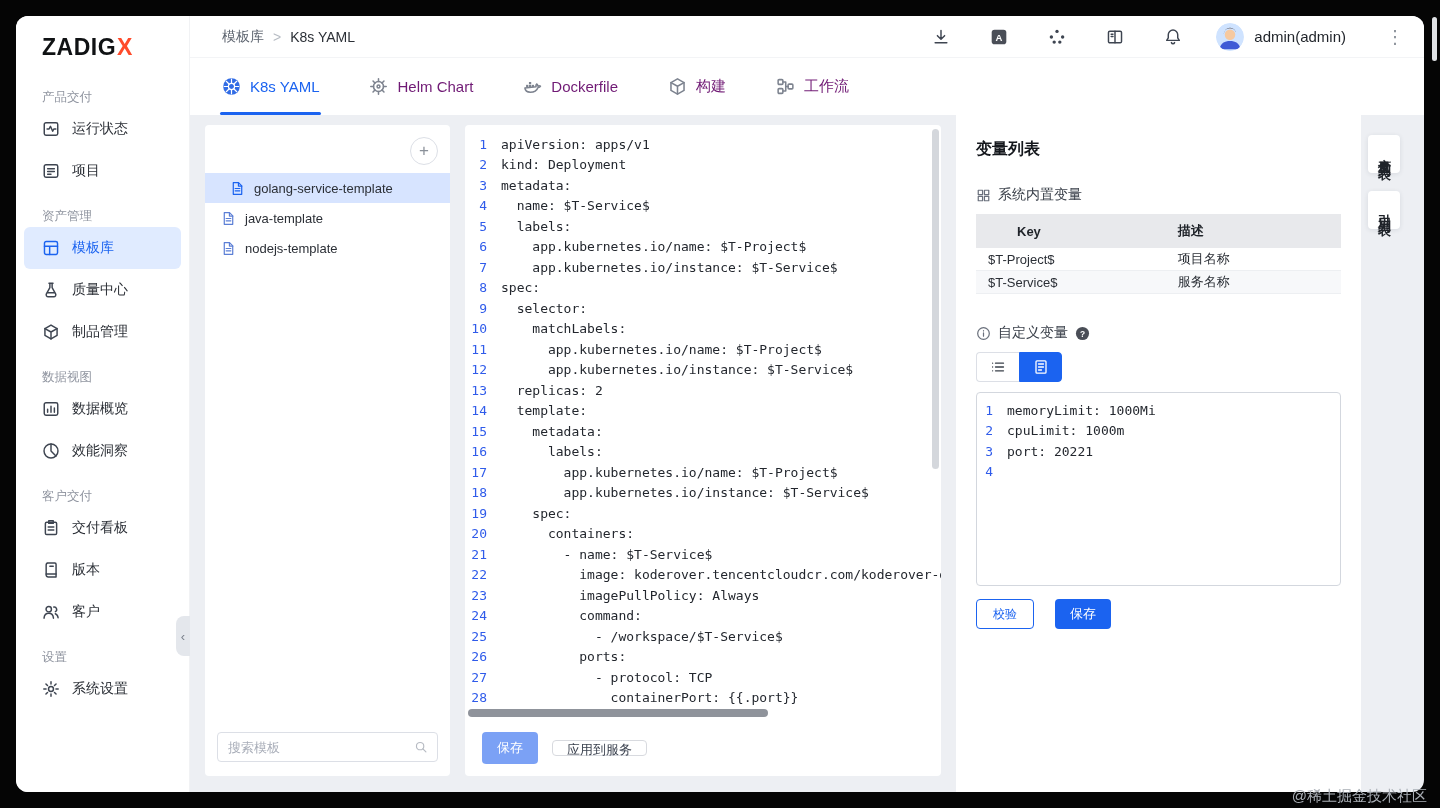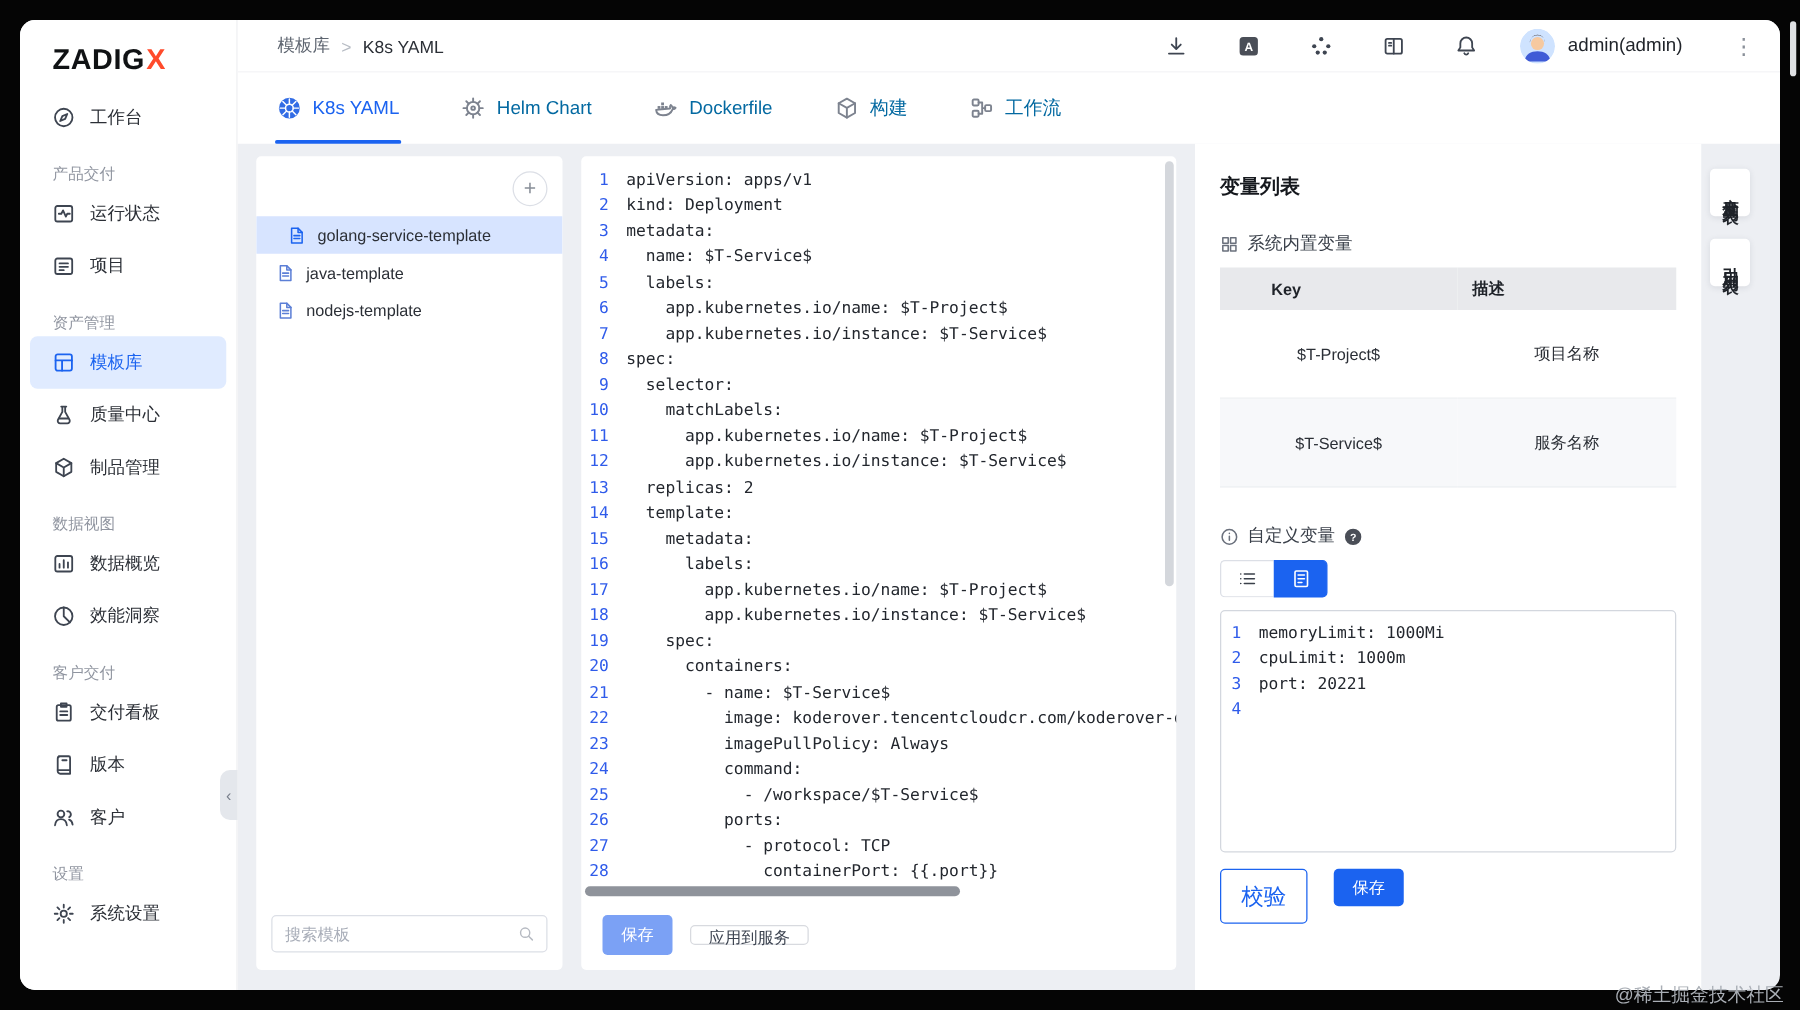--- a/index.html
+++ b/index.html
@@ -35,21 +35,21 @@
   .crumb .sep{color:#b7bcc4;}
   .crumb .cur{color:#2b2f36;}
   .top-actions{display:flex;align-items:center;}
   .ta-ic{width:18px;height:18px;color:#3e4551;margin-left:40px;cursor:pointer;}
   .user-box{display:flex;align-items:center;gap:10px;margin-left:34px;cursor:pointer;}
   .avatar{width:28px;height:28px;border-radius:50%;overflow:hidden;flex-shrink:0;}
   .user-name{font-size:15px;color:#1f2329;}
   .dots{margin-left:40px;font-size:18px;color:#8a9099;cursor:pointer;line-height:1;}
   
   .tabbar{height:57px;background:#fff;display:flex;align-items:stretch;padding-left:32px;gap:50px;flex-shrink:0;}
-  .tab{display:flex;align-items:center;gap:9px;font-size:15px;color:#0369a1;position:relative;cursor:pointer;}
+  .tab{display:flex;align-items:center;gap:9px;font-size:15px;color:#701a75;position:relative;cursor:pointer;}
   .tab .ic{width:19px;height:19px;color:#7d838f;}
   .tab.active{color:var(--accent);font-weight:500;}
   .tab.active::after{content:"";position:absolute;left:-2px;right:-2px;bottom:0;height:3px;background:var(--accent);border-radius:2px;}
   
   .content{flex:1;min-height:0;display:flex;padding:10px 0 16px 15px;gap:15px;}
   
   .tpl-panel{width:245px;flex-shrink:0;background:#fff;border-radius:4px;display:flex;flex-direction:column;}
   .tpl-head{display:flex;justify-content:flex-end;padding:12px 12px 6px;}
   .add-btn{width:28px;height:28px;border-radius:50%;border:1px solid #dcdfe6;background:#fff;color:#8a9099;font-size:17px;display:flex;align-items:center;justify-content:center;cursor:pointer;}
   .tpl-list{flex:1;overflow:hidden;padding-top:2px;}
@@ -73,31 +73,31 @@
   .btn-save-editor{height:32px;padding:0 15px;background:var(--accent-light);color:#fff;border:none;border-radius:4px;font-size:13px;cursor:pointer;}
   .btn-apply{height:16px;padding:0 14px;background:#fff;color:#3c4350;border:1px solid #d8dadf;border-radius:4px;font-size:13px;cursor:pointer;}
   
   .vars-panel{width:405px;flex-shrink:0;background:#fff;margin:-10px 0 -16px;padding:24px 20px 0;overflow:hidden;}
   .vars-title{font-size:16px;font-weight:700;color:#15181d;margin:0 0 26px;}
   .sec-head{display:flex;align-items:center;gap:7px;font-size:14px;color:#3a404a;margin-bottom:10px;}
   .sec-head .ic{width:15px;height:15px;color:#6a707c;flex-shrink:0;}
   table.sys{width:100%;border-collapse:collapse;font-size:13px;margin-bottom:30px;}
   .sys th{background:#e8e9ec;padding:8px 12px;text-align:left;font-weight:600;color:#1f2329;}
   .sys th:first-child{width:52%;padding-left:41px;}
-  .sys td{padding:26px 12px;border-bottom:1px solid #edeff2;color:#2b2f36;text-align:center;}
+  .sys td{padding:2px 12px;border-bottom:1px solid #edeff2;color:#2b2f36;}
   .sys tr.alt td{background:#f7f8fa;}
   .seg{display:flex;margin:4px 0 10px;}
   .seg-btn{width:43px;height:30px;display:flex;align-items:center;justify-content:center;background:#fff;border:1px solid #dcdfe6;cursor:pointer;color:#3a404a;}
   .seg-btn:first-child{border-radius:4px 0 0 4px;border-right:none;}
   .seg-btn.active{background:var(--accent);border-color:var(--accent);color:#fff;border-radius:0 4px 4px 0;}
   .seg-btn .ic{width:16px;height:16px;}
   .custom-editor{border:1px solid #d3d7de;border-radius:4px;height:194px;overflow:hidden;padding:7px 0;margin-bottom:13px;}
   .custom-editor .ln{width:30px;}
   .vars-actions{display:flex;gap:21px;}
-  .btn-validate{height:44px;padding:0 16px;background:#fff;border:1px solid var(--accent);color:var(--accent);border-radius:4px;font-size:18px;cursor:pointer;}
+  .btn-validate{height:30px;padding:0 16px;background:#fff;border:1px solid var(--accent);color:var(--accent);border-radius:4px;font-size:12px;cursor:pointer;}
   .btn-save2{height:30px;padding:0 15px;background:var(--accent);border:none;color:#fff;border-radius:4px;font-size:13px;cursor:pointer;}
   
   .right-strip{width:56px;flex-shrink:0;margin:-10px 0 -16px -8px;padding-top:20px;display:flex;flex-direction:column;gap:18px;align-items:flex-start;}
   .vtab{writing-mode:vertical-rl;text-orientation:upright;background:#fff;border-radius:4px;padding:13px 7px;font-size:13px;font-weight:600;color:#1f2329;letter-spacing:3px;box-shadow:0 1px 5px rgba(30,40,60,.10);cursor:pointer;}
   
   .watermark{position:absolute;right:13px;bottom:2px;color:#a9aeb5;font-size:15px;z-index:6;}
   .page-scrollbar{position:absolute;top:17px;right:3px;width:5px;height:44px;border-radius:3px;background:#dfe1e4;z-index:6;}
   .ic{fill:none;stroke:currentColor;stroke-width:1.3;stroke-linecap:round;stroke-linejoin:round;}
 </style>
 </head>
@@ -223,26 +223,20 @@
         <path d="M5.5 5h5M5.5 8h5M5.5 11h3"></path>
       </symbol>
   </defs>
 </svg>
 
 <div class="frame">
 
   <aside class="sidebar">
     <div class="logo"><span>ZADIG</span><span class="x">X</span></div>
 
-    <div class="side-item">
-      <svg class="ic">
-          <use href="#i-compass"></use>
-        </svg>
-      <span>工作台</span>
-    </div>
 
     <div class="side-section">产品交付</div>
     <div class="side-item">
       <svg class="ic">
           <use href="#i-pulse"></use>
         </svg>
       <span>运行状态</span>
     </div>
     <div class="side-item">
       <svg class="ic">

